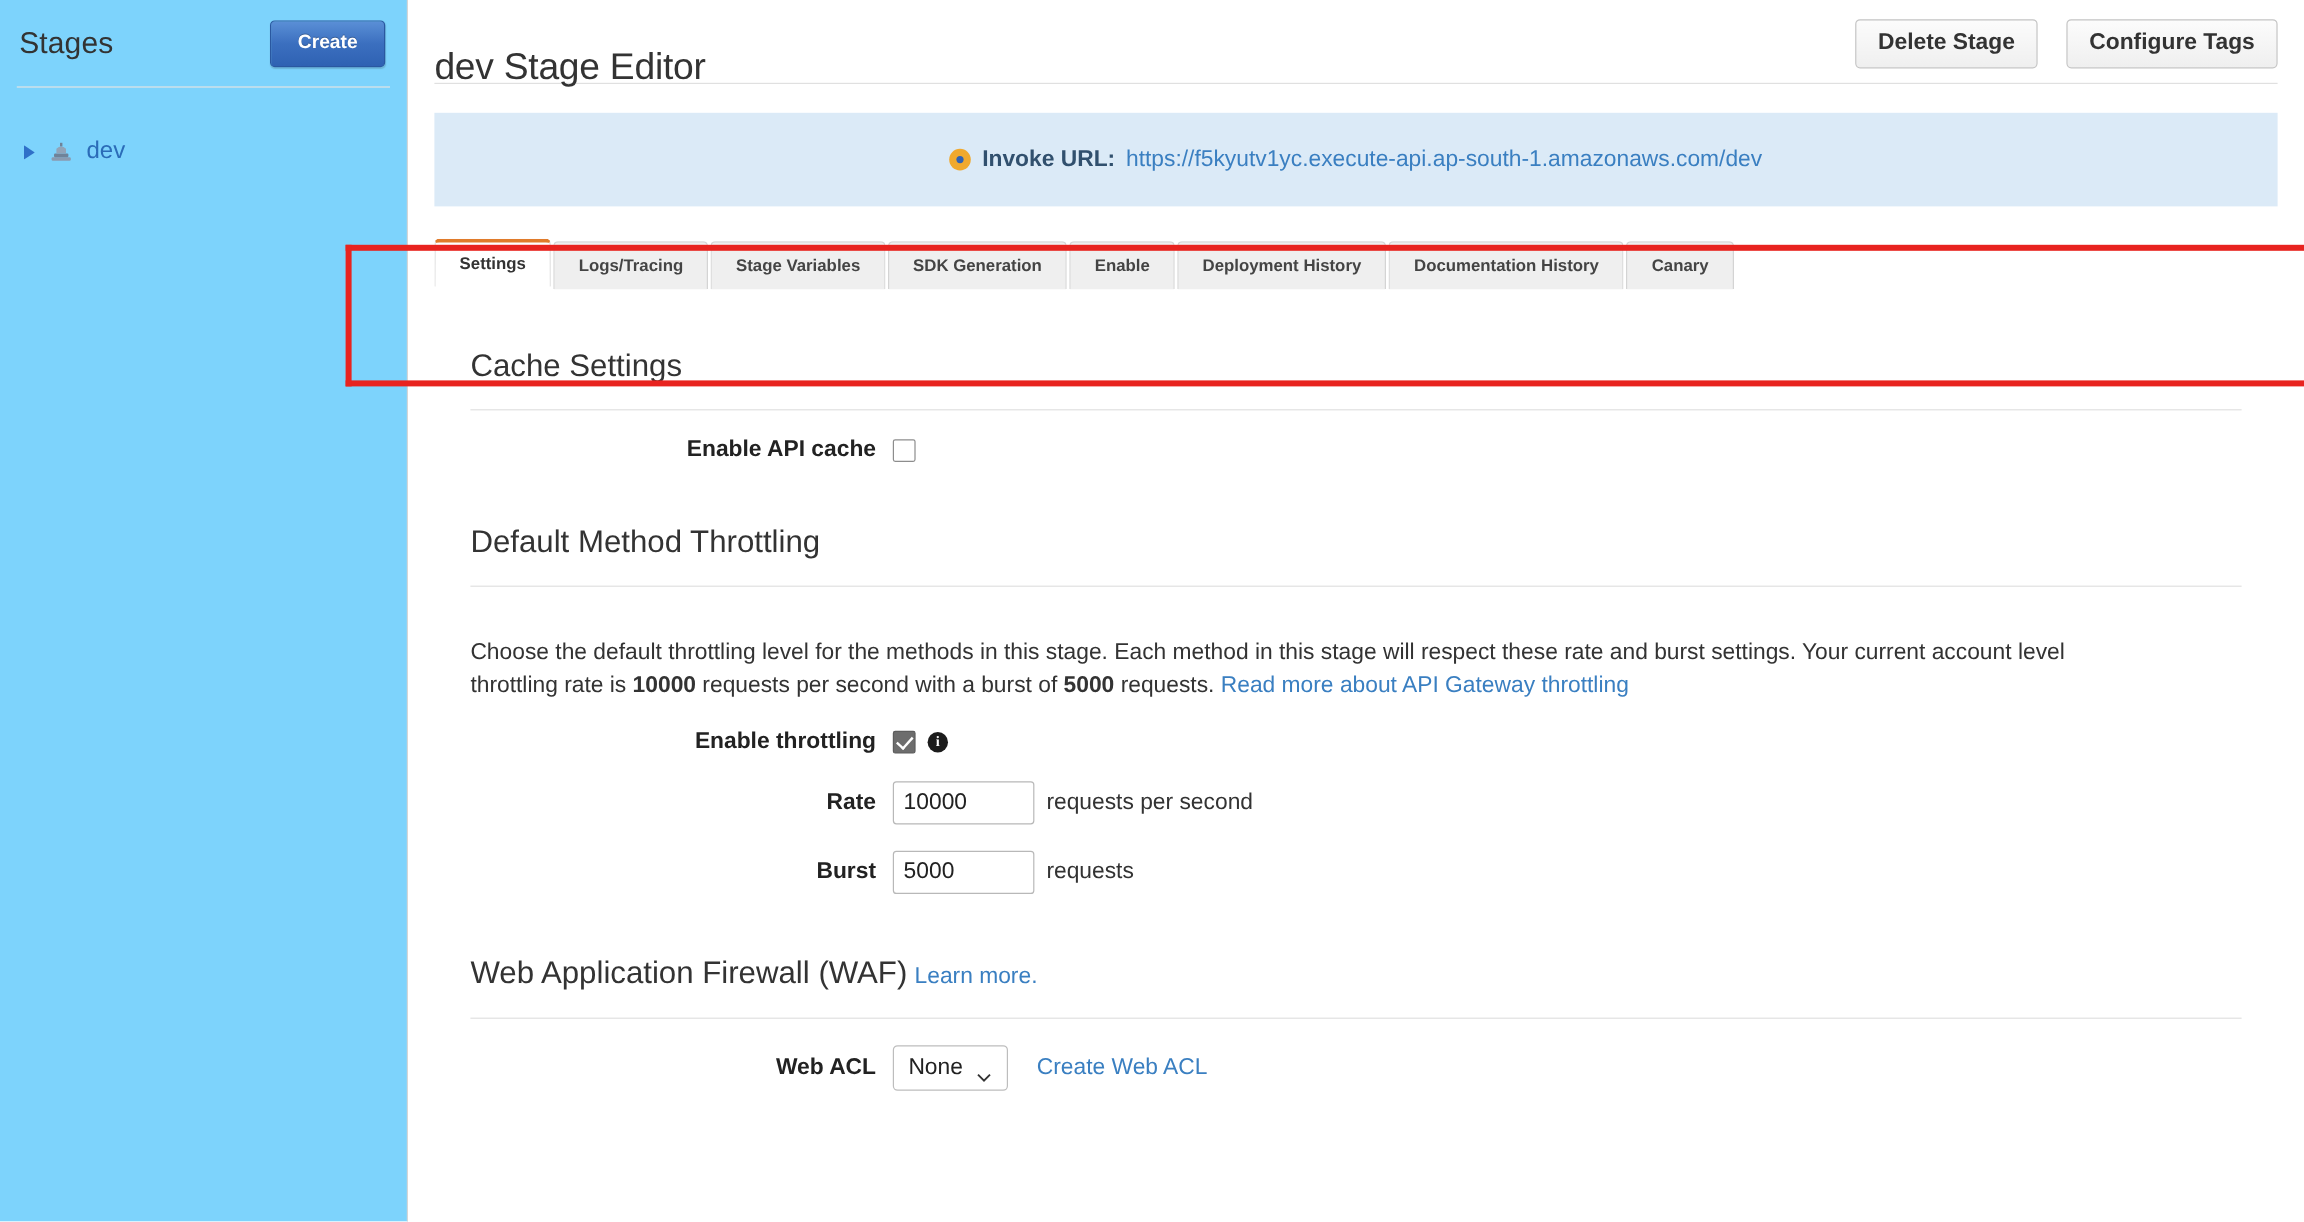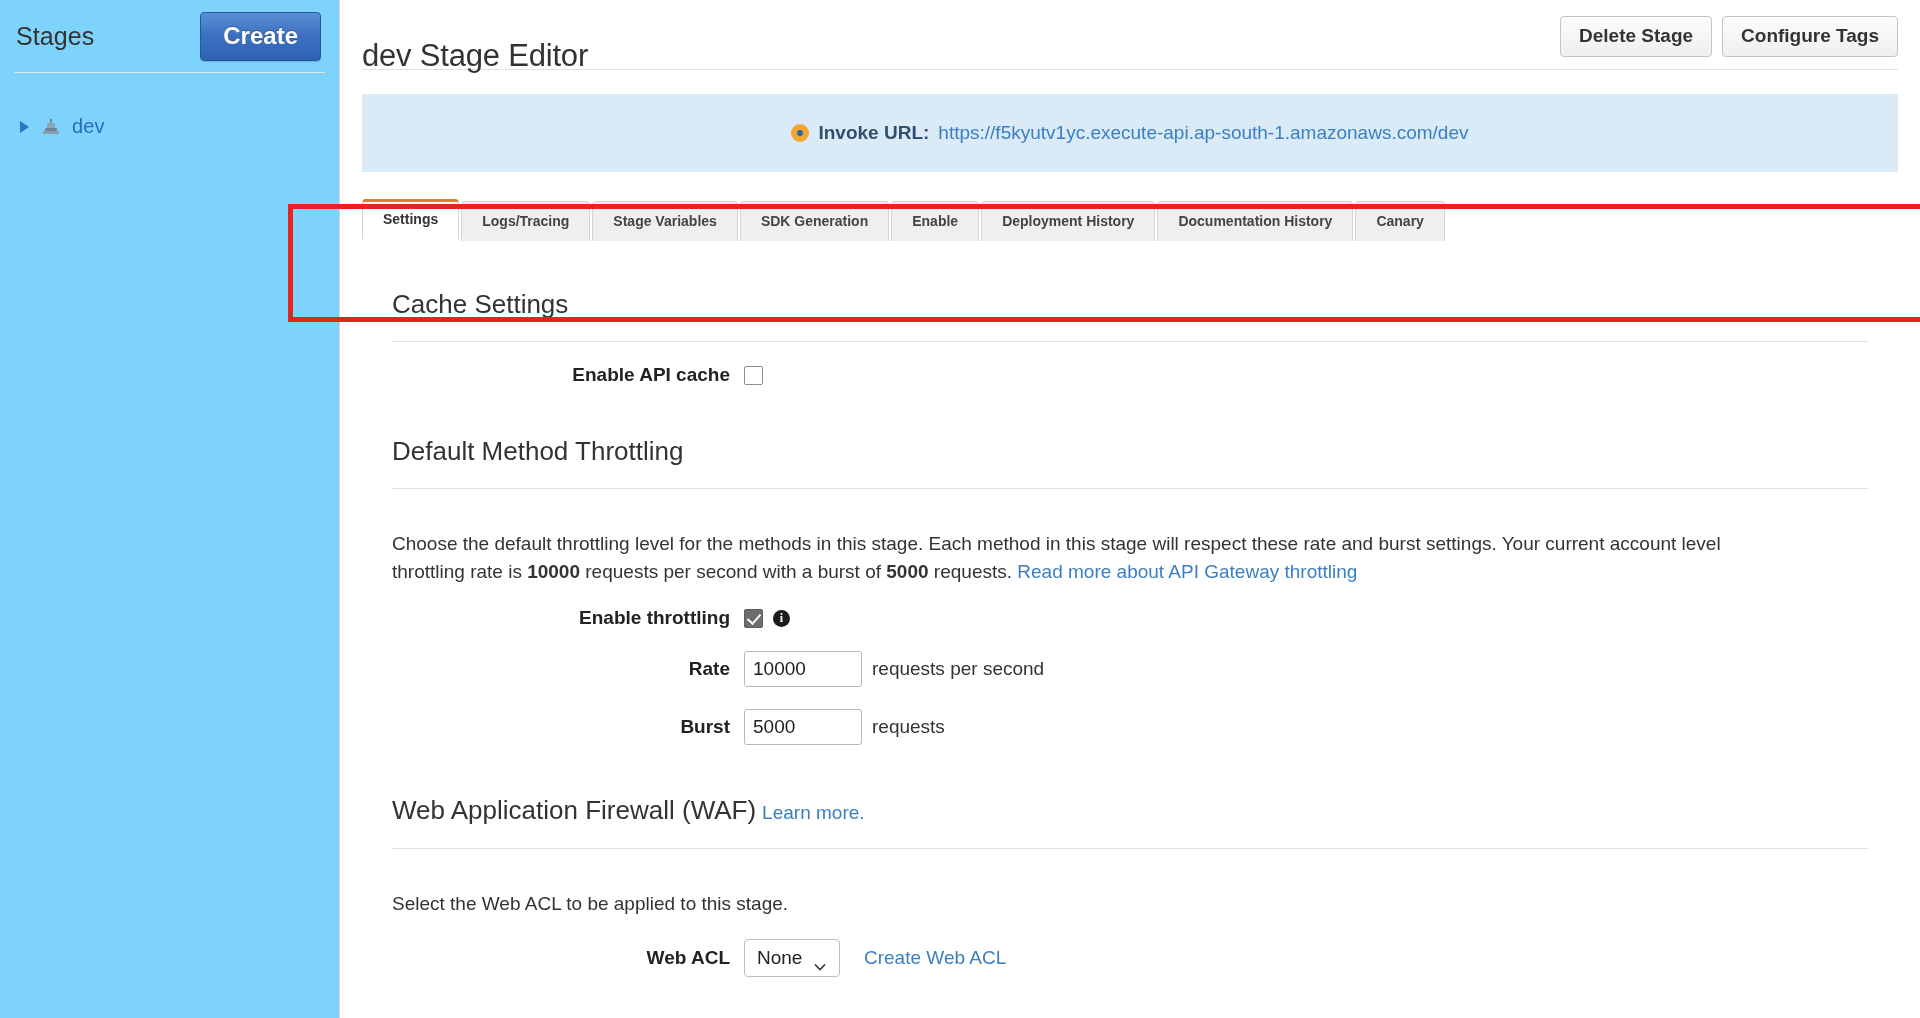--- a/index.html
+++ b/index.html
@@ -40,21 +40,21 @@
     font-size: 25px;
     color: #333333;
     font-weight: 400;
     letter-spacing: 0.1px;
   }
   .create-btn {
     background: linear-gradient(to bottom, #5a8fd6 0%, #3b6fbf 50%, #2f62b3 100%);
     border: 1px solid #2a58a0;
     border-radius: 4px;
     color: #ffffff;
-    font-size: 24px;
+    font-size: 16px;
     font-weight: bold;
     padding: 9px 22px 10px 22px;
     cursor: pointer;
     box-shadow: 0 1px 1px rgba(0,0,0,0.15);
     font-family: "Liberation Sans", sans-serif;
     text-shadow: 0 -1px 0 rgba(0,0,0,0.25);
   }
   .sidebar-divider {
     height: 1px;
     background: #e3e3e3;
@@ -116,21 +116,21 @@
   .page-title {
     font-size: 31px;
     color: #333333;
     font-weight: 400;
     line-height: 1.2;
     padding-top: 2px;
     letter-spacing: -0.2px;
   }
   .header-actions {
     display: flex;
-    gap: 10px;
+    gap: 24px;
     padding-top: 2px;
   }
   .gray-btn {
     background: linear-gradient(to bottom, #fcfcfc 0%, #efefef 100%);
     border: 1px solid #c4c4c4;
     border-radius: 4px;
     color: #333333;
     font-size: 19px;
     font-weight: bold;
     padding: 8px 18px 9px 18px;
@@ -481,21 +481,20 @@
           <div class="form-field">
             <input class="txt-input" type="text" value="5000" style="">
             <span class="unit">requests</span>
           </div>
         </div>
 
         <h2 class="section-head">
           <span>Web Application Firewall (WAF)</span><a class="learn">Learn more.</a>
         </h2>
         <div class="section-rule"></div>
-        <p class="para">Select the Web ACL to be applied to this stage.</p>
 
         <div class="form-row">
           <div class="form-label">Web ACL</div>
           <div class="form-field">
             <span class="select-box">
               <span>None</span>
               <span class="chev">
                 <svg width="12" height="8" viewBox="0 0 12 8">
                     <polyline points="1,1.5 6,6.5 11,1.5" fill="none" stroke="#333" stroke-width="1.6"></polyline>
                   </svg>

